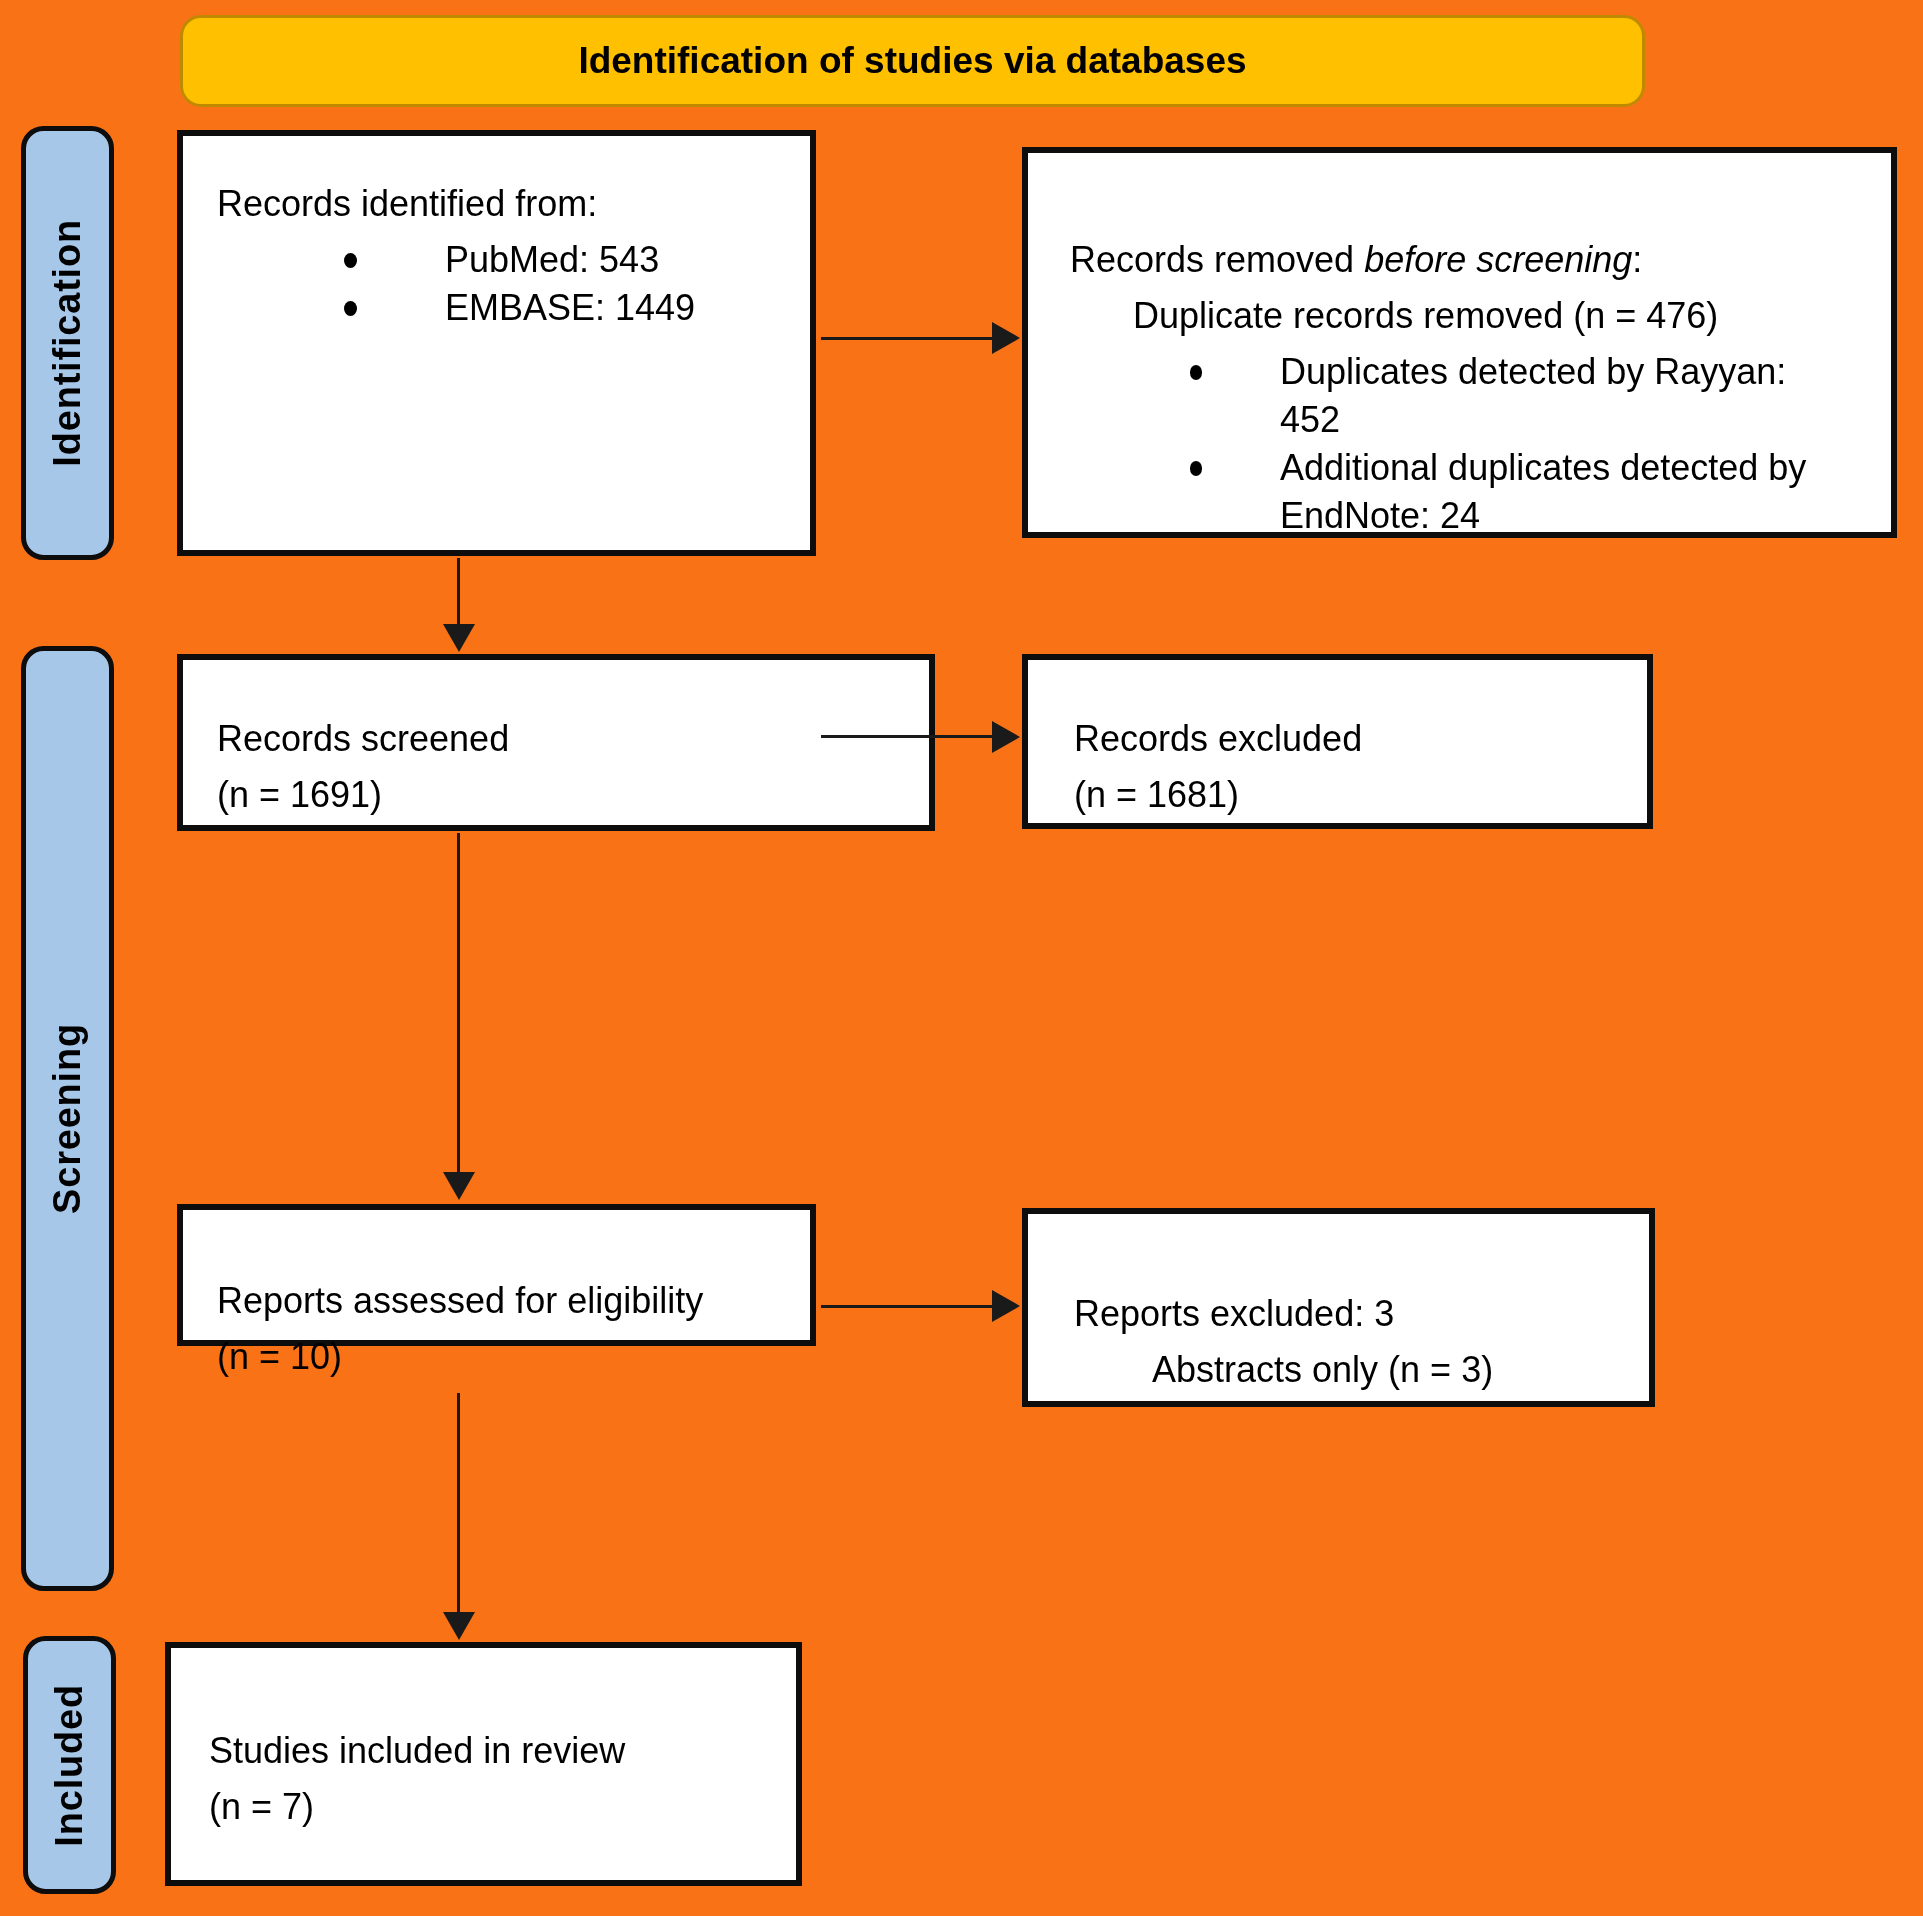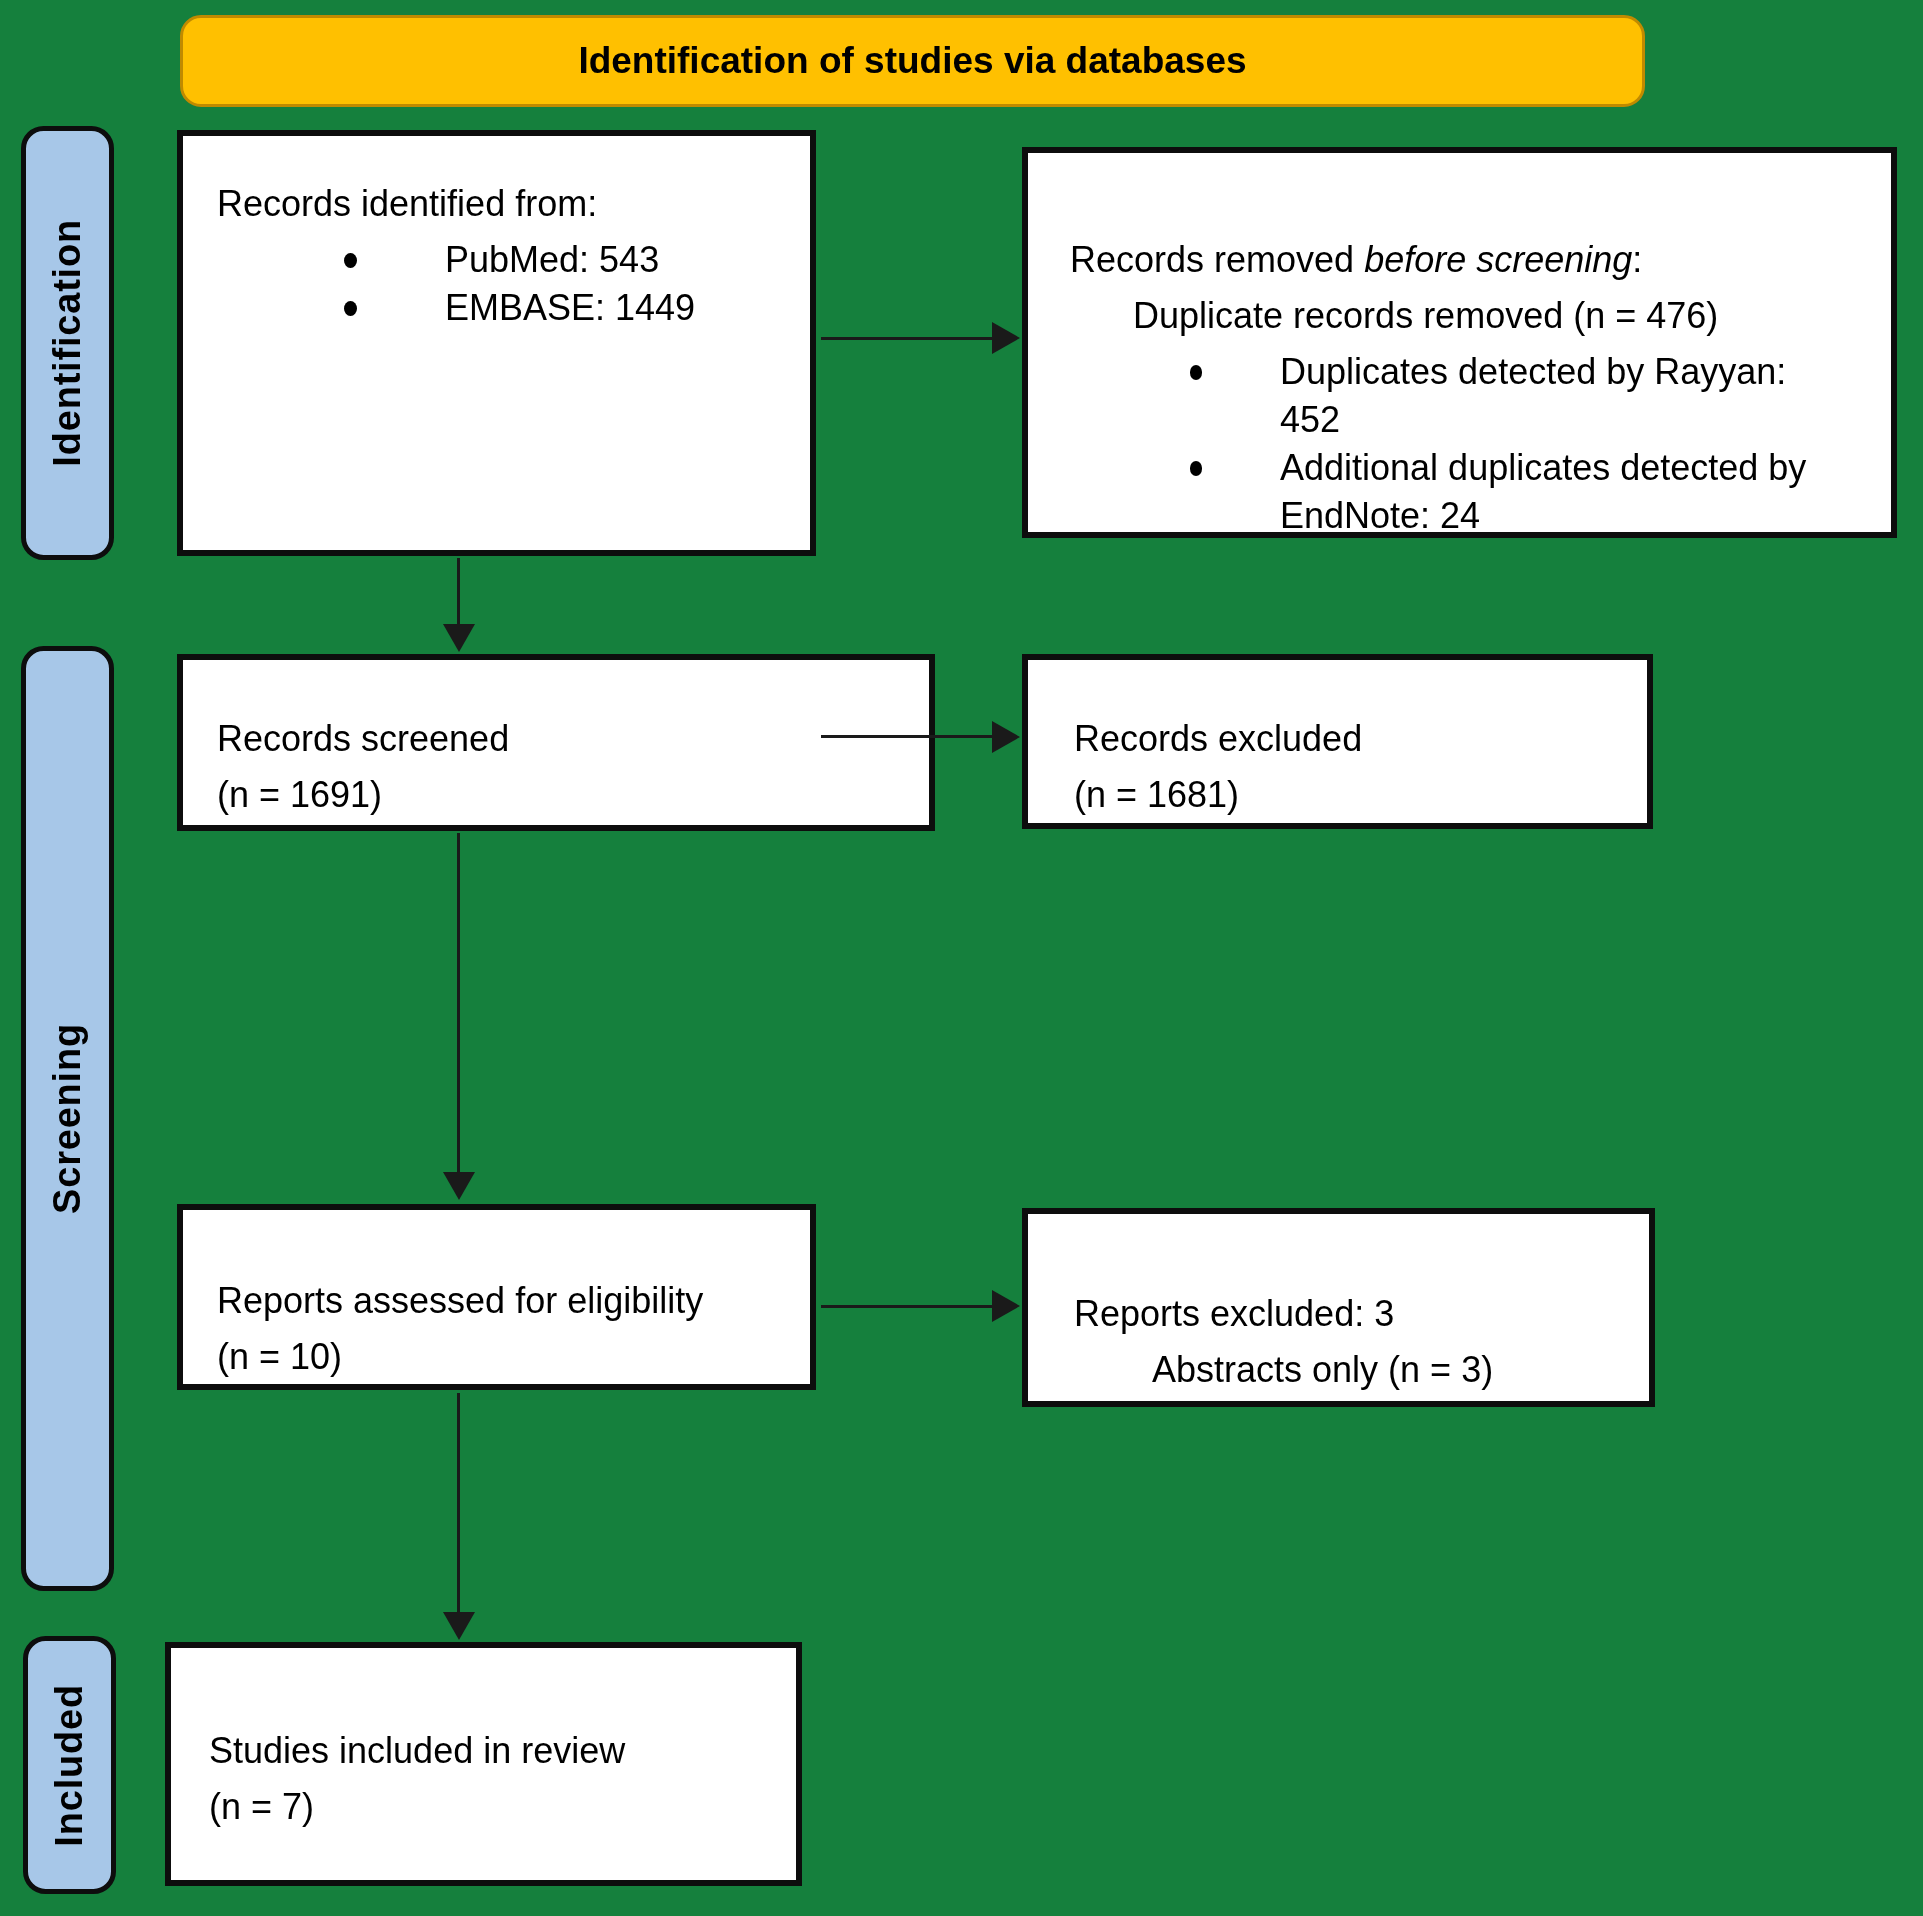--- a/index.html
+++ b/index.html
@@ -4,21 +4,21 @@
 <style>
   html, body {
     margin: 0;
     padding: 0;
     background: #ffffff;
   }
   #canvas {
     position: relative;
     width: 1924px;
     height: 1916px;
-    background: #15803d;
+    background: #f97316;
     font-family: "Liberation Sans", "DejaVu Sans", sans-serif;
     color: #000000;
     overflow: hidden;
   }
 
   
   .banner {
     position: absolute;
     left: 180px; top: 15px;
     width: 1465px; height: 92px;
@@ -62,21 +62,21 @@
     background: #ffffff;
     border: 6px solid #0d0d0d;
     box-sizing: border-box;
     font-size: 36px;
     line-height: 48px;
   }
   #box-identified       { left: 177px;  top: 130px;  width: 639px;  height: 426px; padding: 36px 15px 0 26px; }
   #box-removed          { left: 1022px; top: 147px;  width: 875px; height: 391px; padding: 75px 15px 0 34px; }
   #box-screened         { left: 177px;  top: 654px;  width: 758px;  height: 177px; padding: 47px 15px 0 26px; }
   #box-excluded         { left: 1022px; top: 654px;  width: 631px;  height: 175px; padding: 47px 15px 0 38px; }
-  #box-assessed         { left: 177px;  top: 1204px; width: 639px;  height: 186px; padding: 59px 15px 0 26px; }
+  #box-assessed         { left: 177px;  top: 1204px; width: 639px;  height: 142px; padding: 59px 15px 0 26px; }
   #box-reports-excluded { left: 1022px; top: 1208px; width: 633px;  height: 199px; padding: 68px 15px 0 38px; }
   #box-included-studies { left: 165px;  top: 1642px; width: 637px;  height: 244px; padding: 71px 15px 0 30px; }
 
   .fbox p { margin: 8px; }
   .indent-1 { margin-left: 71px !important; }
   .indent-2 { margin-left: 86px !important; }
 
   
   ul.bullets {
     list-style: none;

